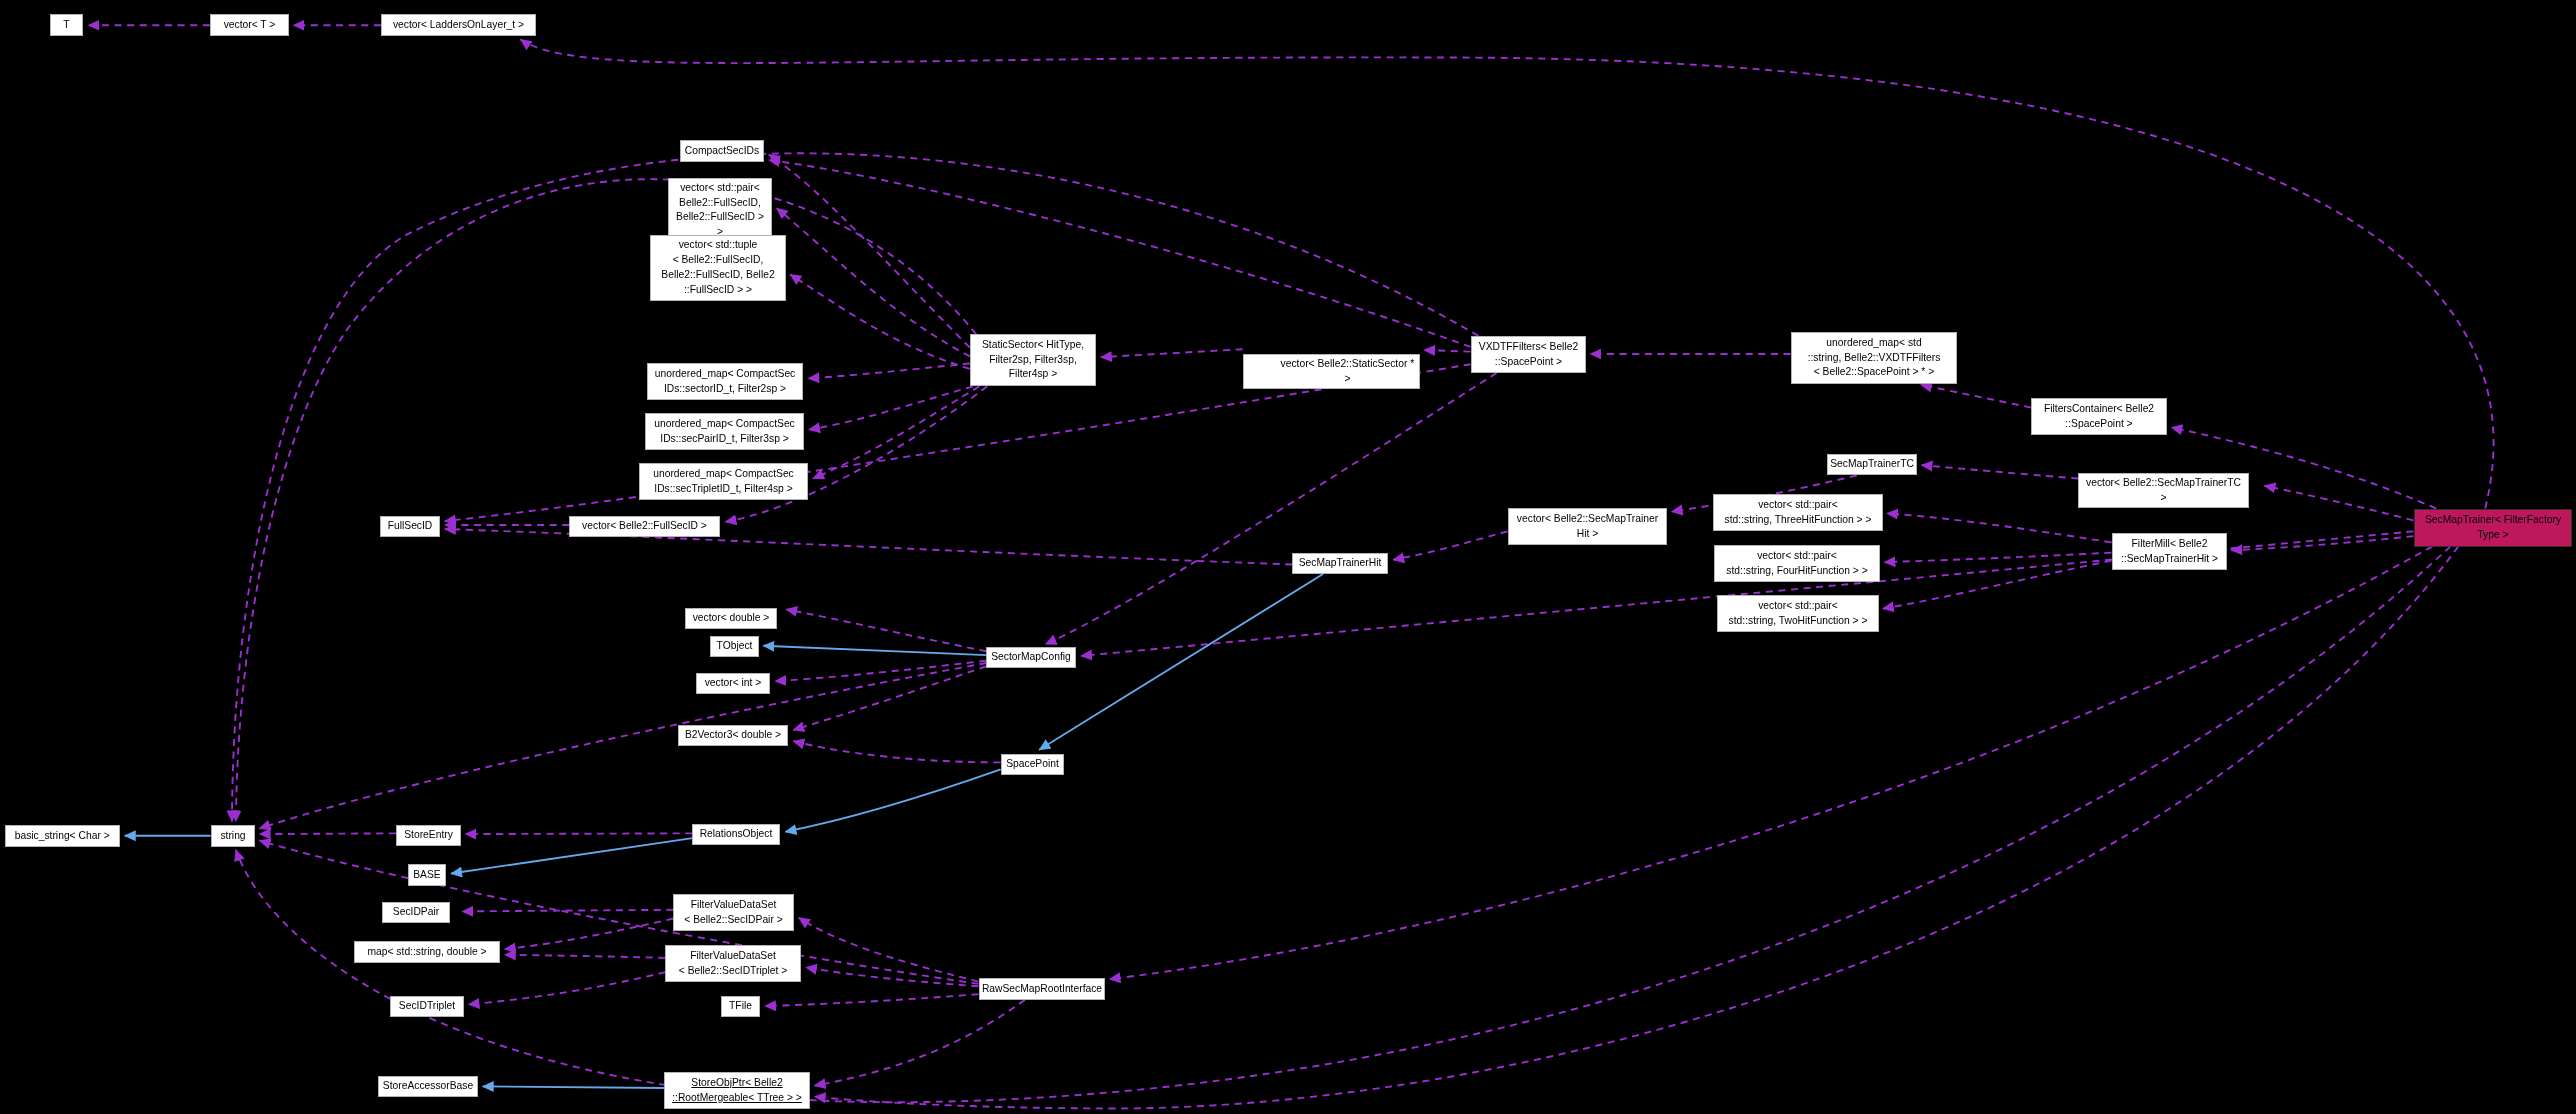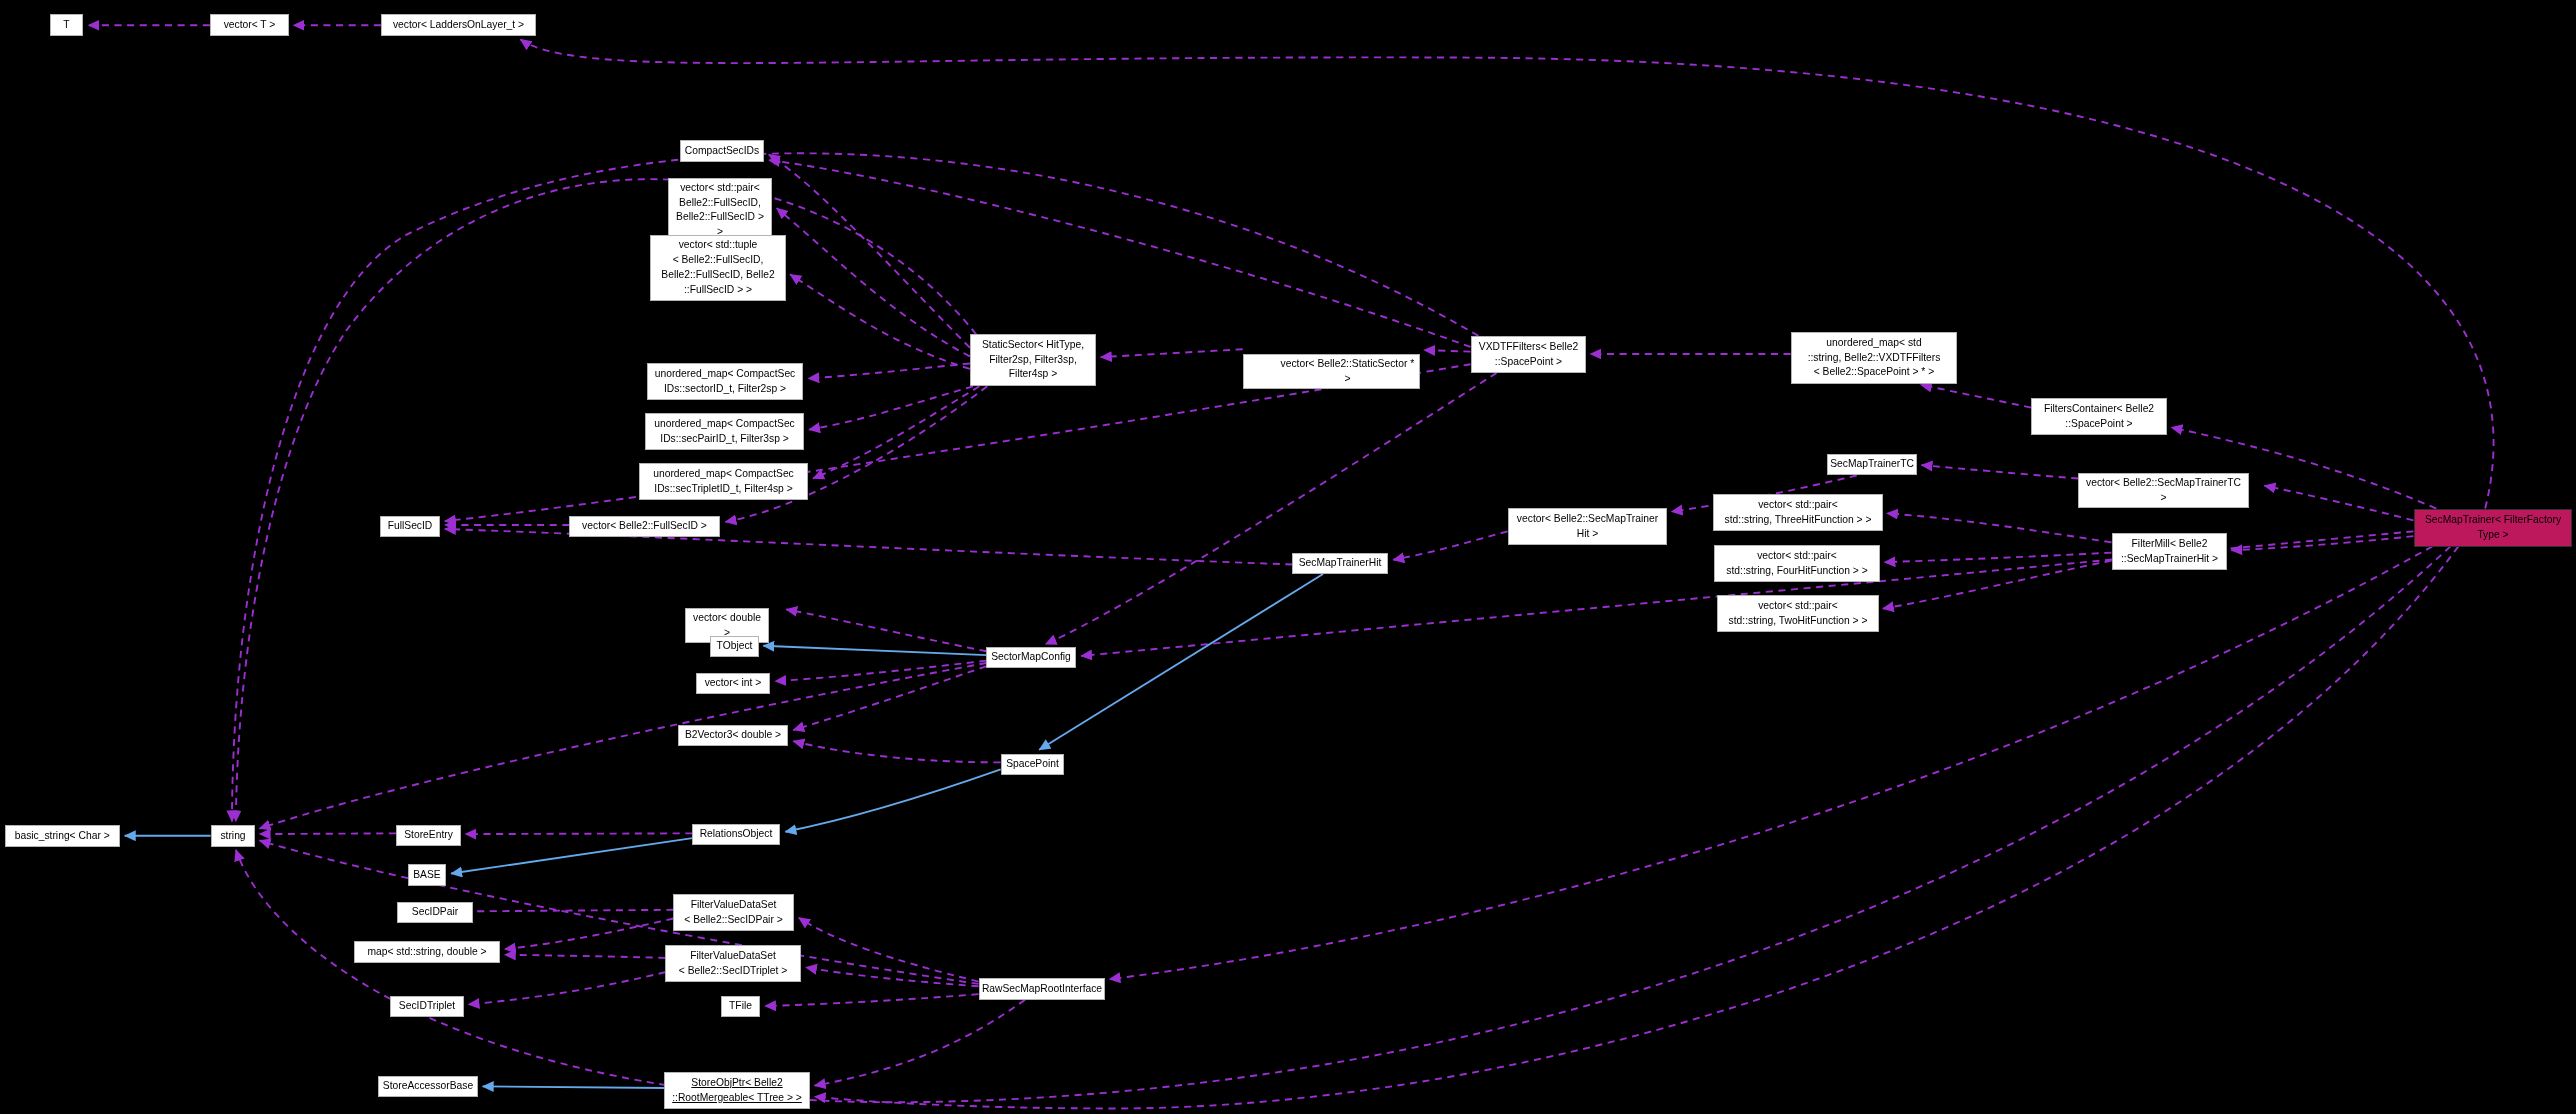--- a/index.html
+++ b/index.html
@@ -143,32 +143,32 @@
 std::string, ThreeHitFunction &gt; &gt;</div>
       <div class="node" style="left: 1714px; top: 545px; width: 166px; min-height: 37px;">vector&lt; std::pair&lt;
 std::string, FourHitFunction &gt; &gt;</div>
       <div class="node" style="left: 1717px; top: 595px; width: 162px; min-height: 37px;">vector&lt; std::pair&lt;
 std::string, TwoHitFunction &gt; &gt;</div>
       <div class="node" style="left: 2112px; top: 533px; width: 115px; min-height: 37px;">FilterMill&lt; Belle2
 ::SecMapTrainerHit &gt;</div>
       <div class="node main" style="left: 2414px; top: 509px; width: 158px; min-height: 38px;">SecMapTrainer&lt; FilterFactory
 Type &gt;</div>
       <div class="node" style="left: 1292px; top: 553px; width: 96px; min-height: 21px;">SecMapTrainerHit</div>
-      <div class="node" style="left: 685px; top: 608px; width: 84px; min-height: 21px;">vector&lt; double &gt;</div>
+      <div class="node" style="left: 685px; top: 608px; width: 92px; min-height: 21px;">vector&lt; double &gt;</div>
       <div class="node" style="left: 710px; top: 636px; width: 49px; min-height: 21px;">TObject</div>
       <div class="node" style="left: 696px; top: 673px; width: 74px; min-height: 21px;">vector&lt; int &gt;</div>
       <div class="node" style="left: 678px; top: 725px; width: 110px; min-height: 21px;">B2Vector3&lt; double &gt;</div>
       <div class="node" style="left: 986px; top: 647px; width: 90px; min-height: 21px;">SectorMapConfig</div>
       <div class="node" style="left: 1001px; top: 754px; width: 63px; min-height: 21px;">SpacePoint</div>
       <div class="node" style="left: 692px; top: 824px; width: 88px; min-height: 21px;">RelationsObject</div>
       <div class="node" style="left: 211px; top: 825px; width: 44px; min-height: 22px;">string</div>
       <div class="node" style="left: 4.7px; top: 825px; width: 115px; min-height: 22px;">basic_string&lt; Char &gt;</div>
       <div class="node" style="left: 396px; top: 825px; width: 65px; min-height: 21px;">StoreEntry</div>
       <div class="node" style="left: 408px; top: 864px; width: 38px; min-height: 22px;">BASE</div>
-      <div class="node" style="left: 397px; top: 902px; width: 76px; min-height: 21px;">SecIDPair</div>
+      <div class="node" style="left: 382px; top: 902px; width: 68px; min-height: 21px;">SecIDPair</div>
       <div class="node" style="left: 673px; top: 894px; width: 121px; min-height: 37px;">FilterValueDataSet
 &lt; Belle2::SecIDPair &gt;</div>
       <div class="node" style="left: 354px; top: 941px; width: 146px; min-height: 22px;">map&lt; std::string, double &gt;</div>
       <div class="node" style="left: 665px; top: 945px; width: 136px; min-height: 37px;">FilterValueDataSet
 &lt; Belle2::SecIDTriplet &gt;</div>
       <div class="node" style="left: 390px; top: 996px; width: 74px; min-height: 21px;">SecIDTriplet</div>
       <div class="node" style="left: 721px; top: 996px; width: 39px; min-height: 21px;">TFile</div>
       <div class="node" style="left: 979px; top: 978px; width: 126px; min-height: 22px;">RawSecMapRootInterface</div>
       <div class="node" style="left: 378px; top: 1076px; width: 100px; min-height: 21px;">StoreAccessorBase</div>
       <div class="node" style="left: 664px; top: 1072px; width: 146px; min-height: 37px; text-decoration: underline;">StoreObjPtr&lt; Belle2

